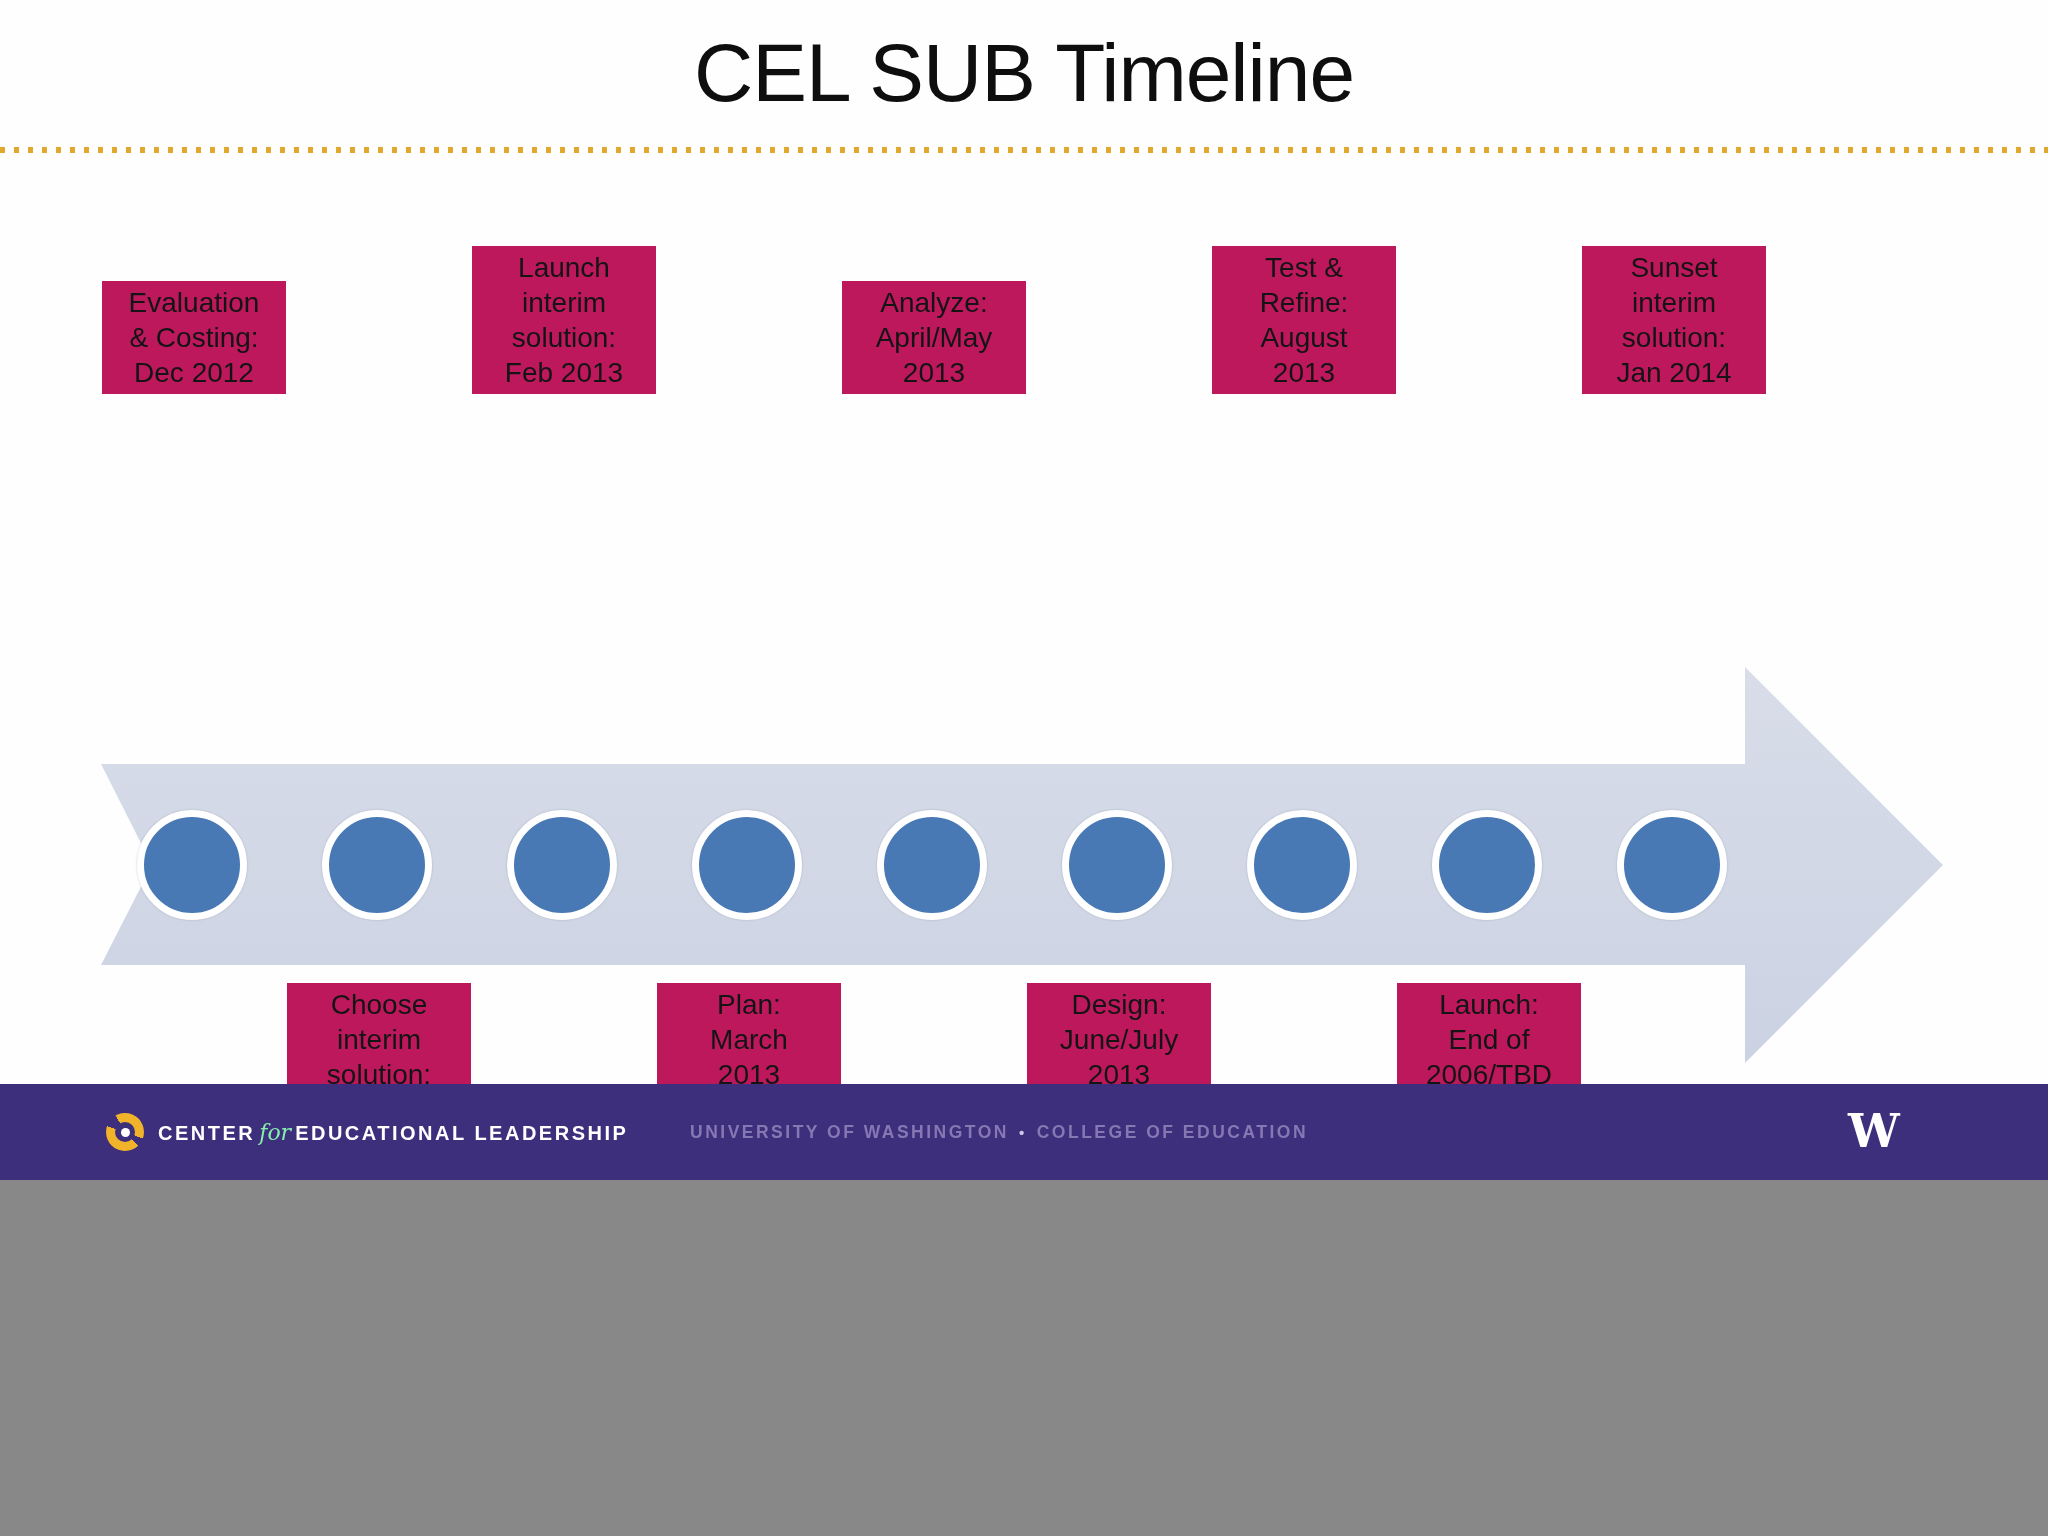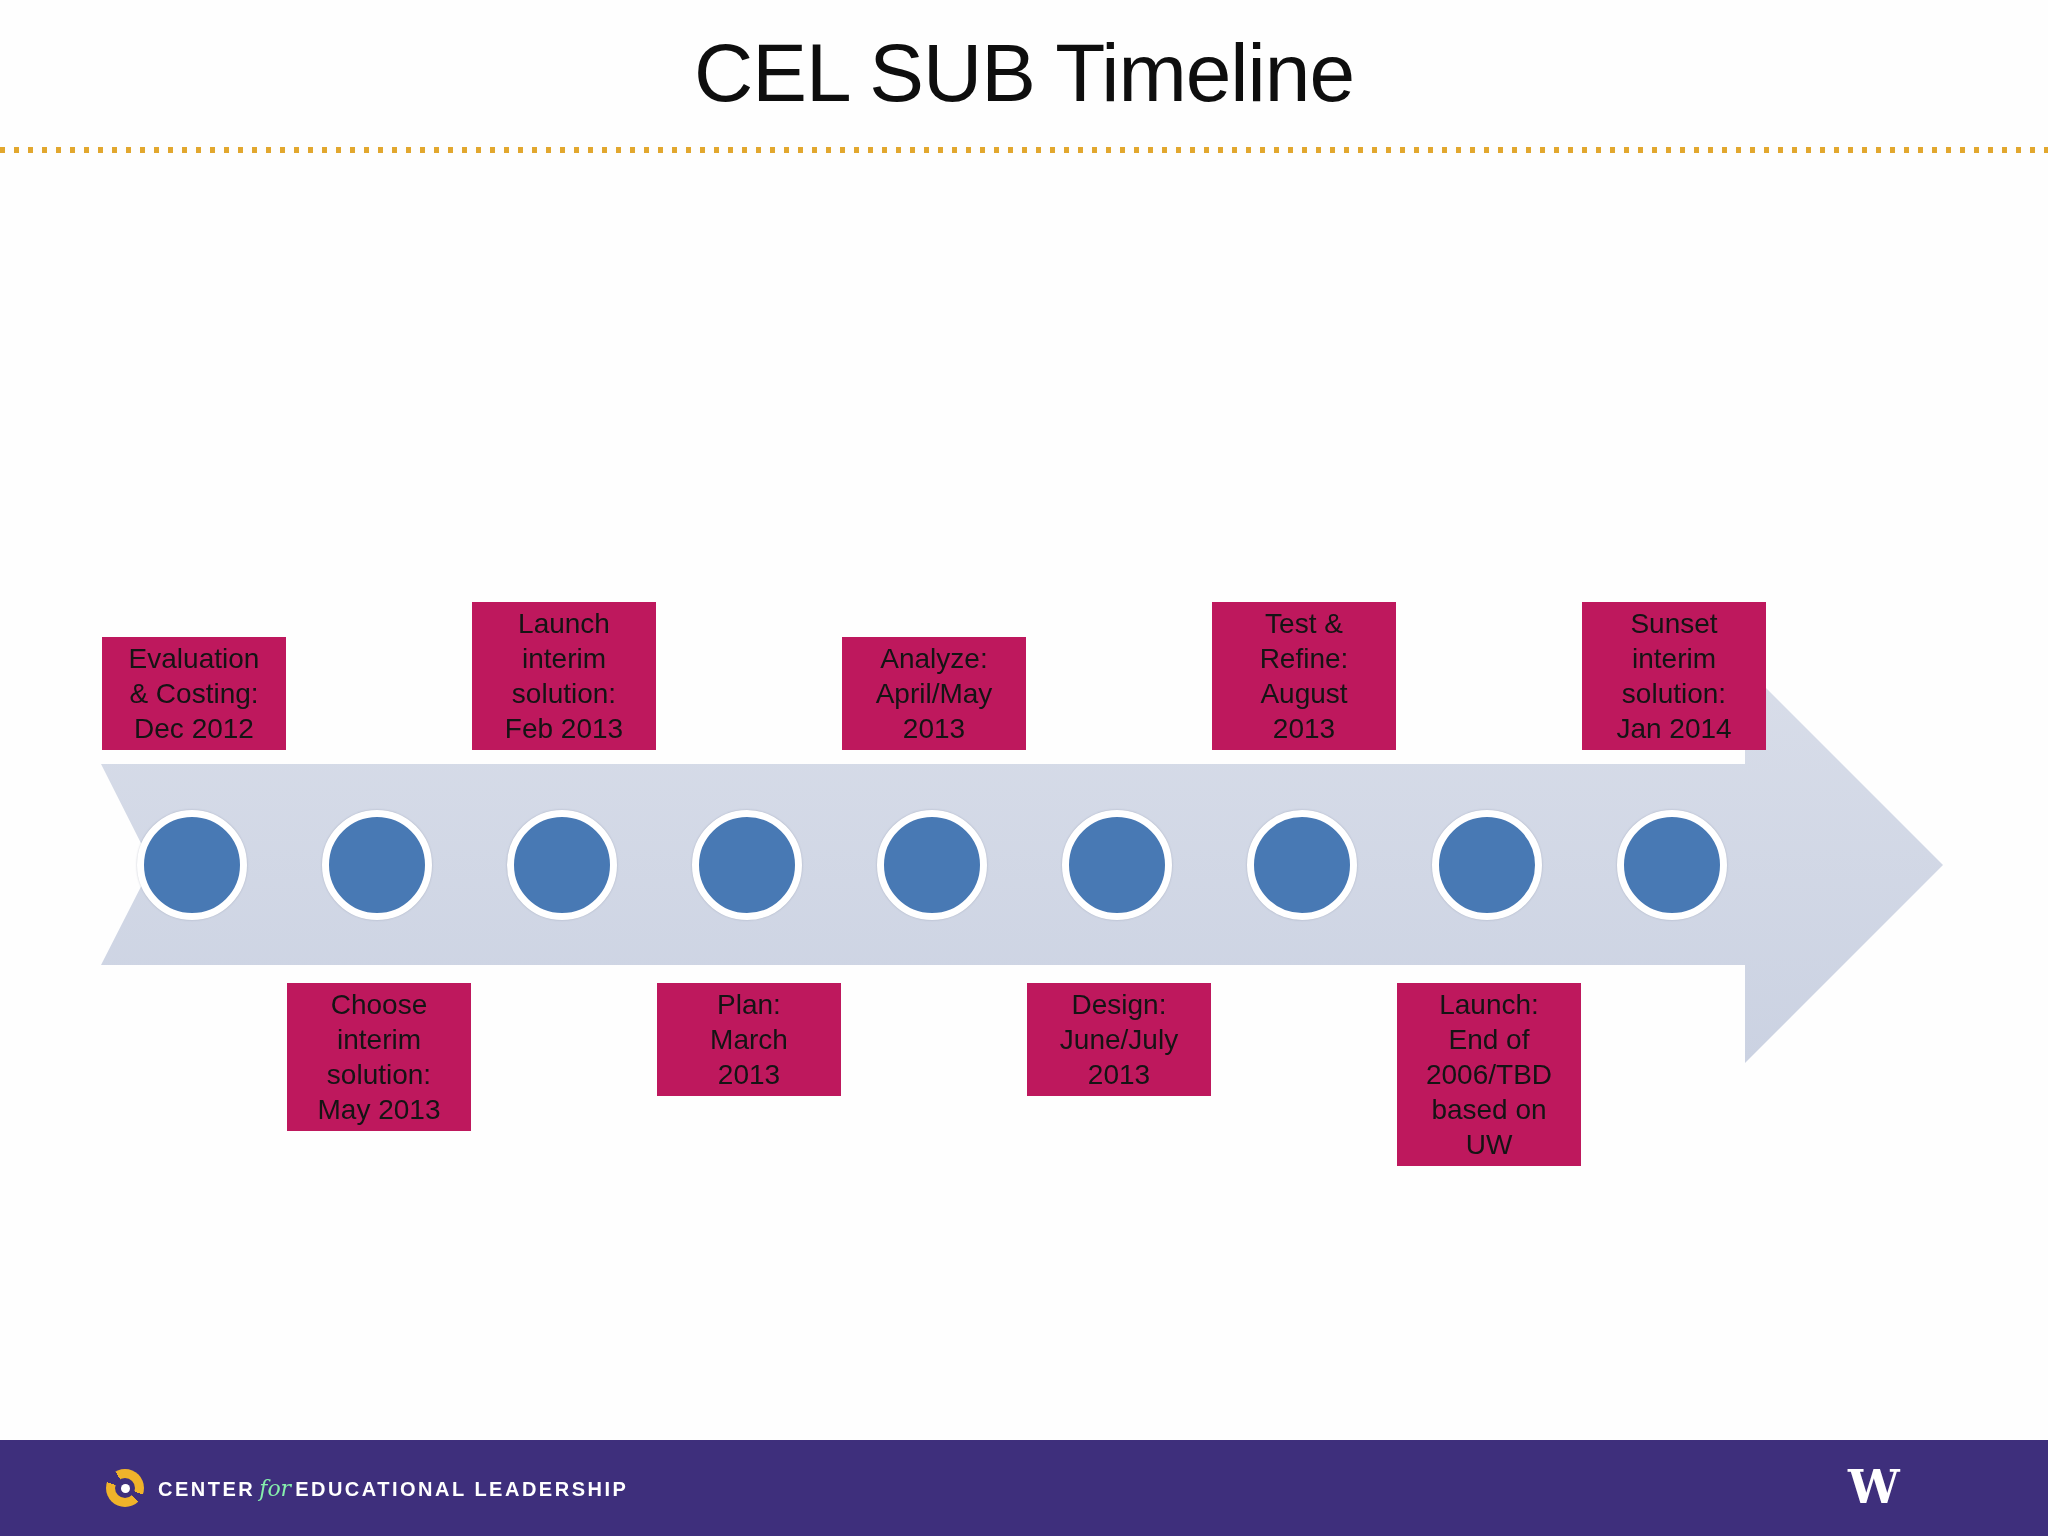--- a/index.html
+++ b/index.html
@@ -1,17 +1,17 @@
 <!DOCTYPE html>
 <html><head>
 <meta charset="utf-8">
 <style>
   html,body{margin:0;padding:0;background:#888;}
   .slide{
-    position:relative;width:2048px;height:1536px;background:#fefefe;
+    position:relative;width:2048px;height:1180px;background:#fefefe;
     overflow:hidden;font-family:"Liberation Sans",sans-serif;
   }
   .title{
     position:absolute;left:0;top:28px;width:100%;margin:0;
     text-align:center;font-size:82px;font-weight:400;color:#0e0e0e;
     letter-spacing:-1px;line-height:1.1;
   }
   .dotted-divider{
     position:absolute;left:0;top:147px;width:100%;height:6px;
     background:repeating-linear-gradient(to right,#e2a72e 0 5px,transparent 5px 14px);
@@ -128,16 +128,17 @@
   <div class="dot dx4"></div>
   <div class="dot dx5"></div>
   <div class="dot dx6"></div>
   <div class="dot dx7"></div>
   <div class="dot dx8"></div>
   <div class="dot dx9"></div>
 
   <footer class="footer">
     <span class="cel-logo"></span>
     <div class="org"><span>CENTER</span><span class="for">for</span><span>EDUCATIONAL LEADERSHIP</span></div>
+    <div class="uni"><span>UNIVERSITY OF WASHINGTON</span><span class="sep">•</span><span>COLLEGE OF EDUCATION</span></div>
     <span class="w-logo">W</span>
   </footer>
 
 </div>
 
 </body></html>

